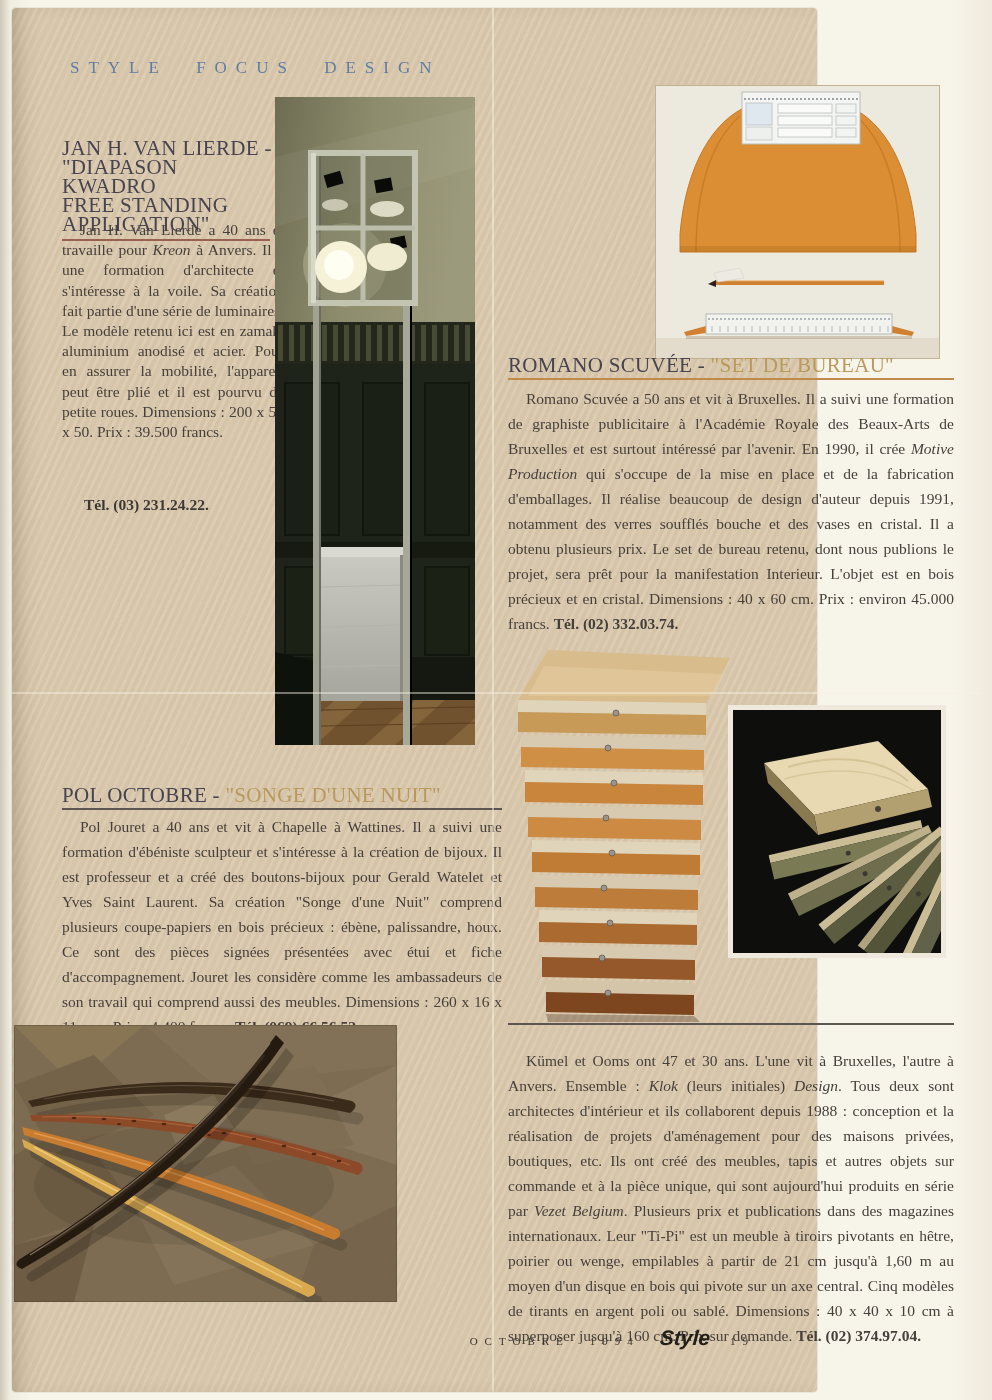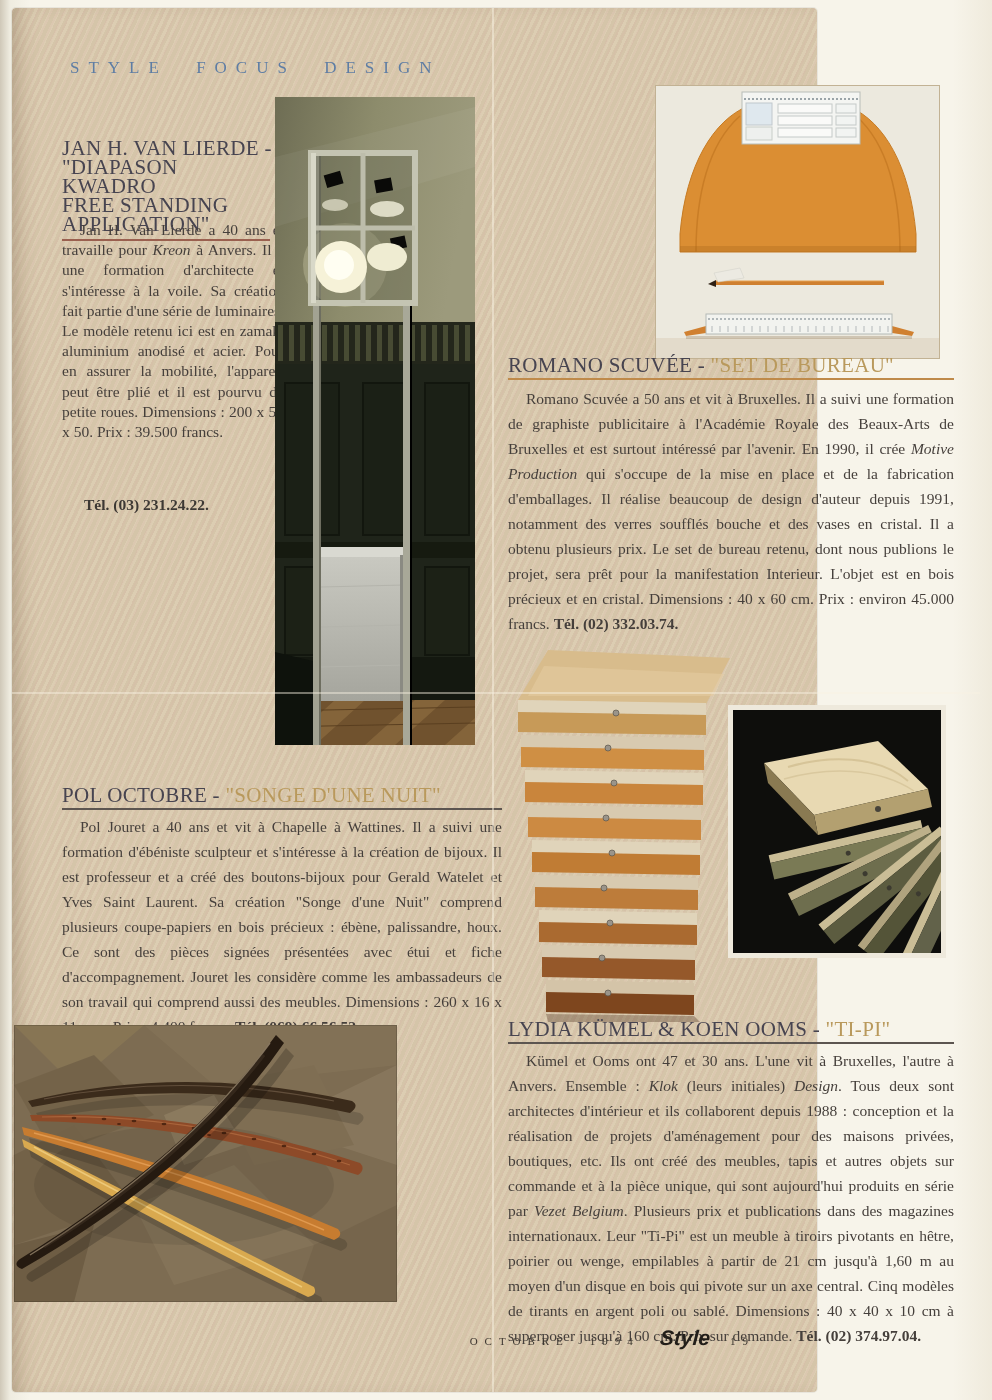--- a/index.html
+++ b/index.html
@@ -380,21 +380,20 @@
         <path d="M268,18 Q181,138 12,242 Q4,248 14,252 Q191,150 276,26 Z" fill="#000" opacity="0.2" transform="translate(4 5)"></path>
         <path d="M262,10 Q175,130 6,234 Q-2,240 8,244 Q185,142 270,18 Z" fill="#251a10"></path>
         <path d="M256,18 Q172,132 16,230" stroke="#8a7962" stroke-width="1.4" fill="none" opacity="0.9"></path>
         <path d="M250,30 Q170,135 30,222" stroke="#4a3c2c" stroke-width="3" fill="none" opacity="0.4"></path>
       </g>
       <rect x="0" y="0" width="383" height="277" fill="none" stroke="rgba(0,0,0,0.15)" stroke-width="2"></rect>
     </svg>
   </div>
 
   <div class="abs" style="left:496px;top:1012px;width:446px;">
-    <div class="sec-head"><span>LYDIA KÜMEL &amp; KOEN OOMS - </span><span class="gold">"TI-PI"</span></div>
     <div class="rule rule-dark" style="margin-top:3px;width:446px;"></div>
   </div>
   <div class="abs copy copy-wide copy-indent" style="left:496px;top:1040px;width:446px;"><span>Kümel et Ooms ont 47 et 30 ans. L'une vit à Bruxelles, l'autre à Anvers. Ensemble : </span><span class="seg-italic">Klok</span><span> (leurs initiales) </span><span class="seg-italic">Design</span><span>. Tous deux sont architectes d'intérieur et ils collaborent depuis 1988 : conception et la réalisation de projets d'aménagement pour des maisons privées, boutiques, etc. Ils ont créé des meubles, tapis et autres objets sur commande et à la pièce unique, qui sont aujourd'hui produits en série par </span><span class="seg-italic">Vezet Belgium</span><span>. Plusieurs prix et publications dans des magazines internationaux. Leur "Ti-Pi" est un meuble à tiroirs pivotants en hêtre, poirier ou wenge, empilables à partir de 21 cm jusqu'à 1,60 m au moyen d'un disque en bois qui pivote sur un axe central. Cinq modèles de tirants en argent poli ou sablé. Dimensions : 40 x 40 x 10 cm à superposer jusqu'à 160 cm. Prix sur demande. </span><span class="seg-bold">Tél. (02) 374.97.04.</span></div>
 
   <div class="abs crease-v"></div>
   <div class="abs crease-h"></div>
 
   <div class="abs footer">
     <span class="sp">OCTOBRE</span>
     <span class="sp">1994</span>

